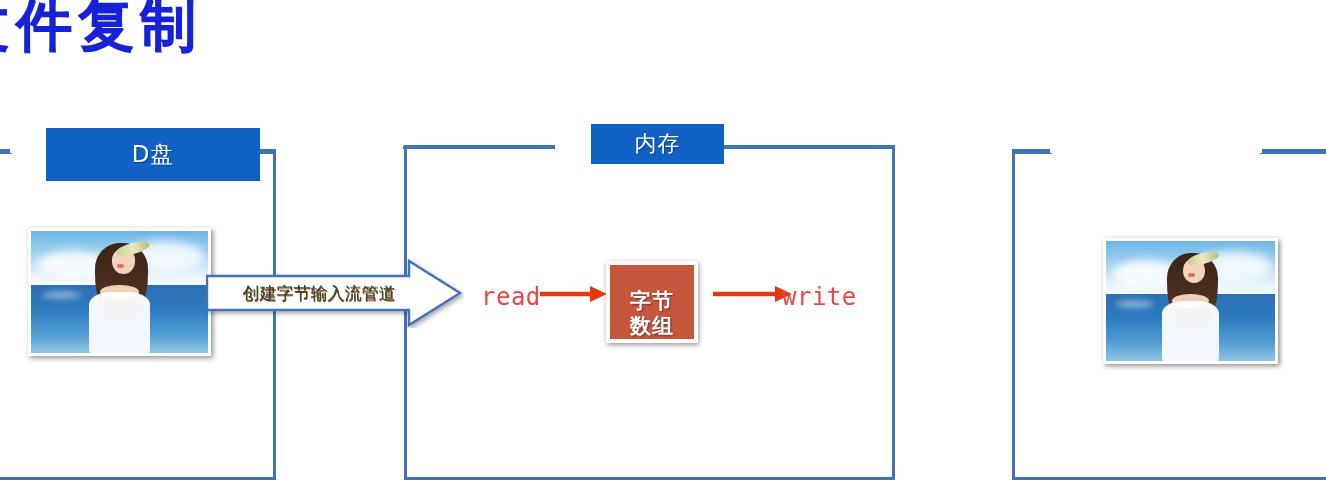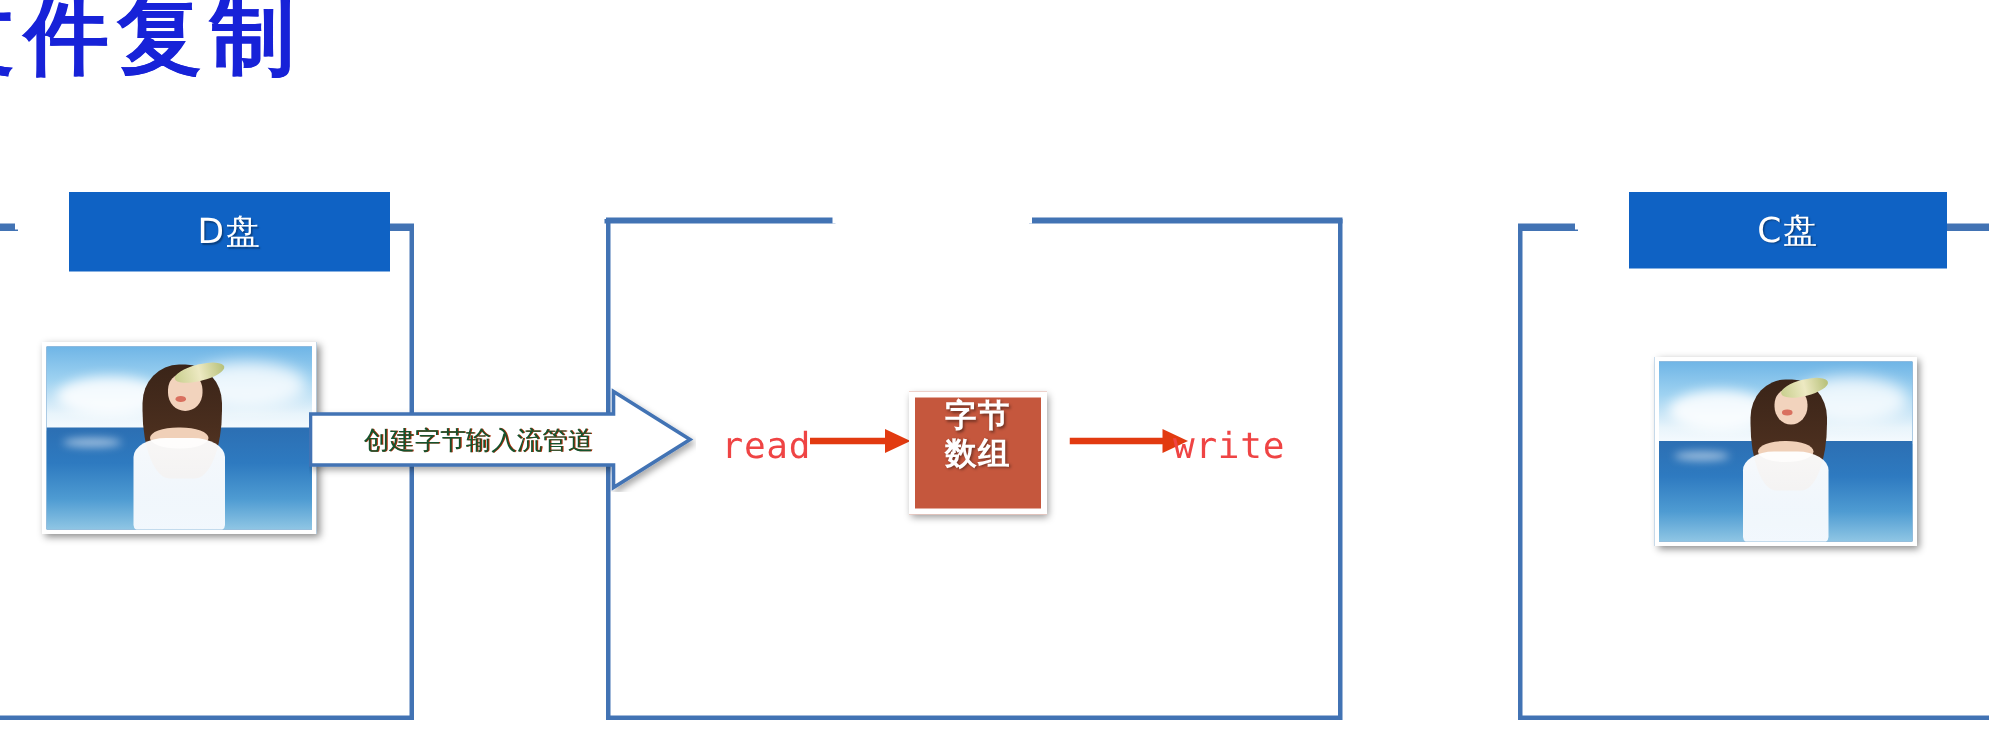--- a/index.html
+++ b/index.html
@@ -153,21 +153,21 @@
   
   .byte-box {
     position: absolute;
     background: #C5573D;
     border: 4px solid #ffffff;
     box-shadow: 1px 2px 5px rgba(0,0,0,0.4);
     box-sizing: border-box;
     display: flex;
     flex-direction: column;
     align-items: center;
-    justify-content: flex-start;
+    justify-content: flex-end;
     color: #ffffff;
     font-family: "DejaVu Sans", sans-serif;
     font-size: 21px;
     font-weight: 700;
     line-height: 1.18;
     letter-spacing: 1px;
     text-shadow: 1px 1px 2px rgba(0,0,0,0.45);
   }
 
   
@@ -211,24 +211,24 @@
   <div class="frame" style="left:1012px; top:149px; width:374px; height:331px;"></div>
 
   <div class="frame-top-mask" style="left:10px; top:147px; width:214px;"></div>
   <div class="frame-top-mask" style="left:555px; top:143px; width:133px;"></div>
   <div class="frame-top-mask" style="left:1050px; top:147px; width:212px;"></div>
 
   <div class="label-box" style="left:10px; top:128px; width:214px; height:53px;">
     <span>D盘</span>
   </div>
 
-
-  <div class="label-box" style="left:1050px; top:128px; width:212px; height:51px;">
-    <span>C盘</span>
-  </div>
+  <div class="label-box" style="left:555px; top:124px; width:133px; height:40px; font-size:22px;">
+    <span>内存</span>
+  </div>
+
 
   <div class="photo" style="left:28px; top:228px; width:183px; height:128px;">
     <div class="sky"></div>
     <div class="cloud1"></div>
     <div class="cloud2"></div>
     <div class="sea"></div>
     <div class="sea-glint"></div>
     <div class="hair"></div>
     <div class="shoulder"></div>
     <div class="dress"></div>

